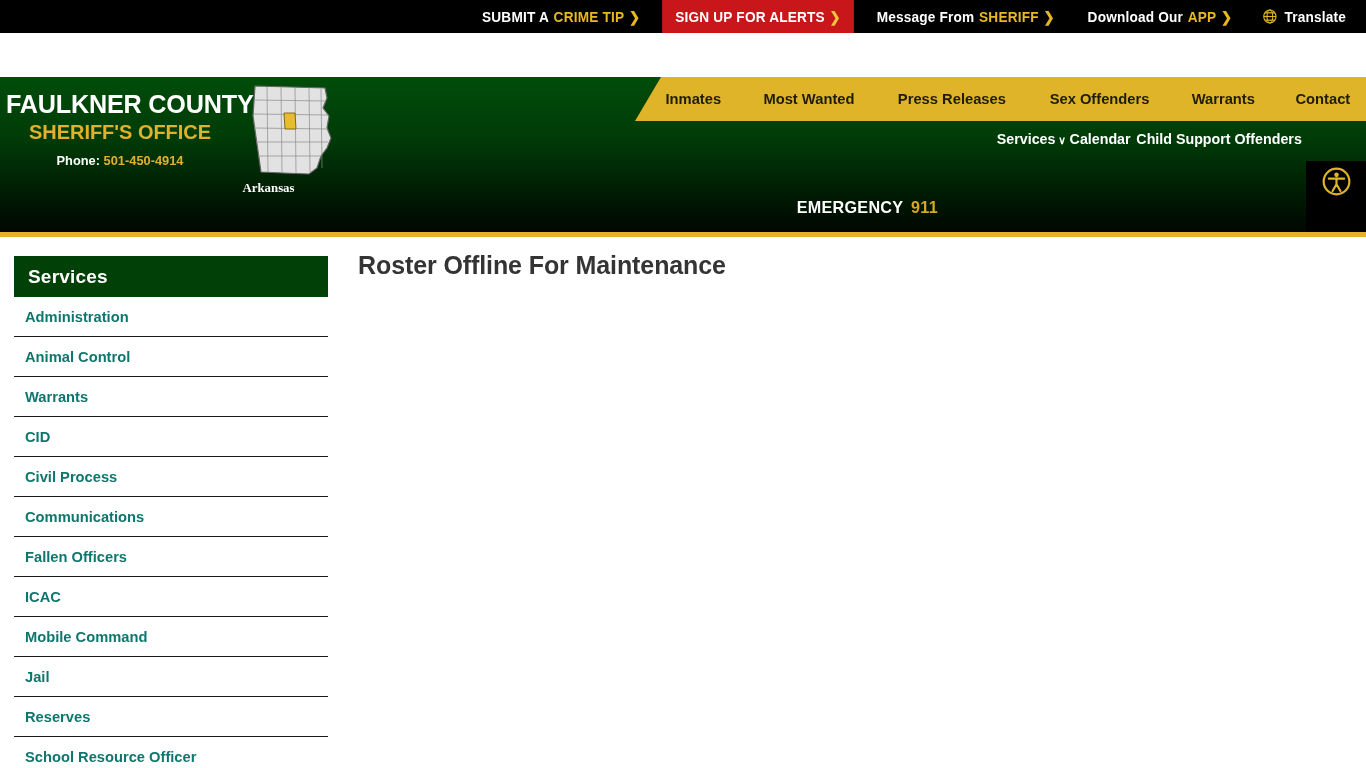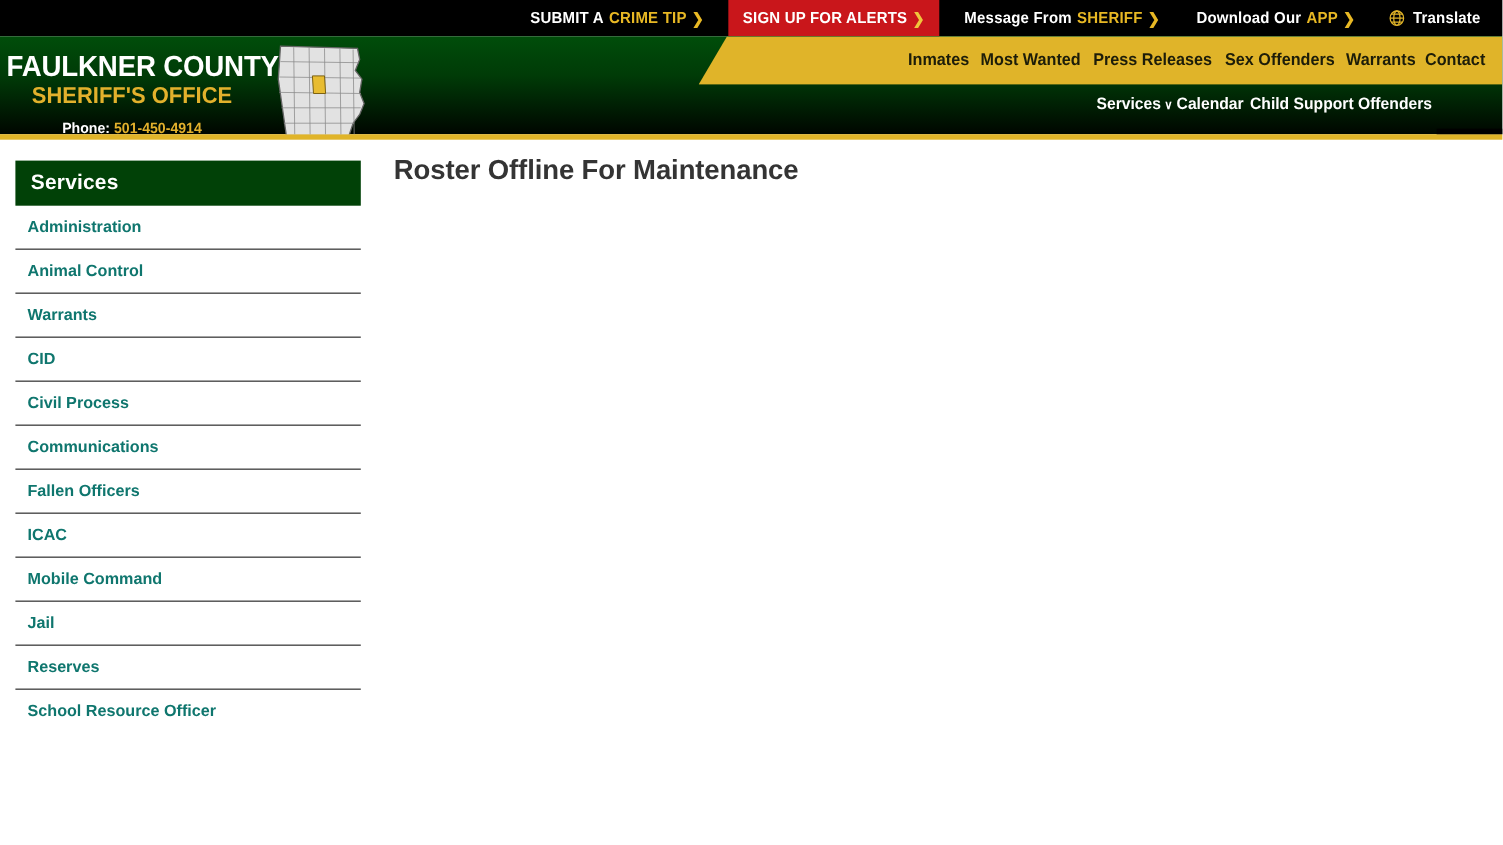--- a/index.html
+++ b/index.html
@@ -37,24 +37,25 @@
   .topbar-link .hl{ color:#e8b824; }
   .topbar-link .chev{ color:#e8b824; font-size:14px; font-weight:bold; }
   .topbar-link.alert{ background:#c9161b; padding:0 14px; }
   .topbar-link.alert .chev{ color:#f0c63c; }
   .topbar-link.translate{ padding-right:18px; gap:7px; }
   .globe-ic{ width:17px; height:17px; display:block; }
 
   
   .header{
     position:relative;
-    height:94px;
+    height:160px;
     background:linear-gradient(to bottom,#004d0a 0%,#003b07 40%,#001c03 75%,#000600 100%);
     border-bottom:5px solid #e0b429;
     overflow:hidden;
+    margin-top:44px;
   }
   .brand{
     position:absolute;
     left:0; top:0;
     width:345px; height:119px;
     display:flex;
     align-items:flex-start;
   }
   .brand-text{
     padding-top:13px;
@@ -105,21 +106,21 @@
   .goldnav{
     position:absolute;
     left:635px; top:0;
     width:731px; height:44px;
     background:#e0b429;
     clip-path:polygon(26px 0, 731px 0, 731px 44px, 0 44px);
     display:flex;
     align-items:center;
     justify-content:flex-end;
     padding-right:14px;
-    gap:6px;
+    gap:38px;
   }
   .goldnav a{
     color:#1d1d09;
     font-size:15.5px;
     font-weight:bold;
     white-space:nowrap;
     cursor:pointer;
     transform:scaleX(.95);
   }
 

